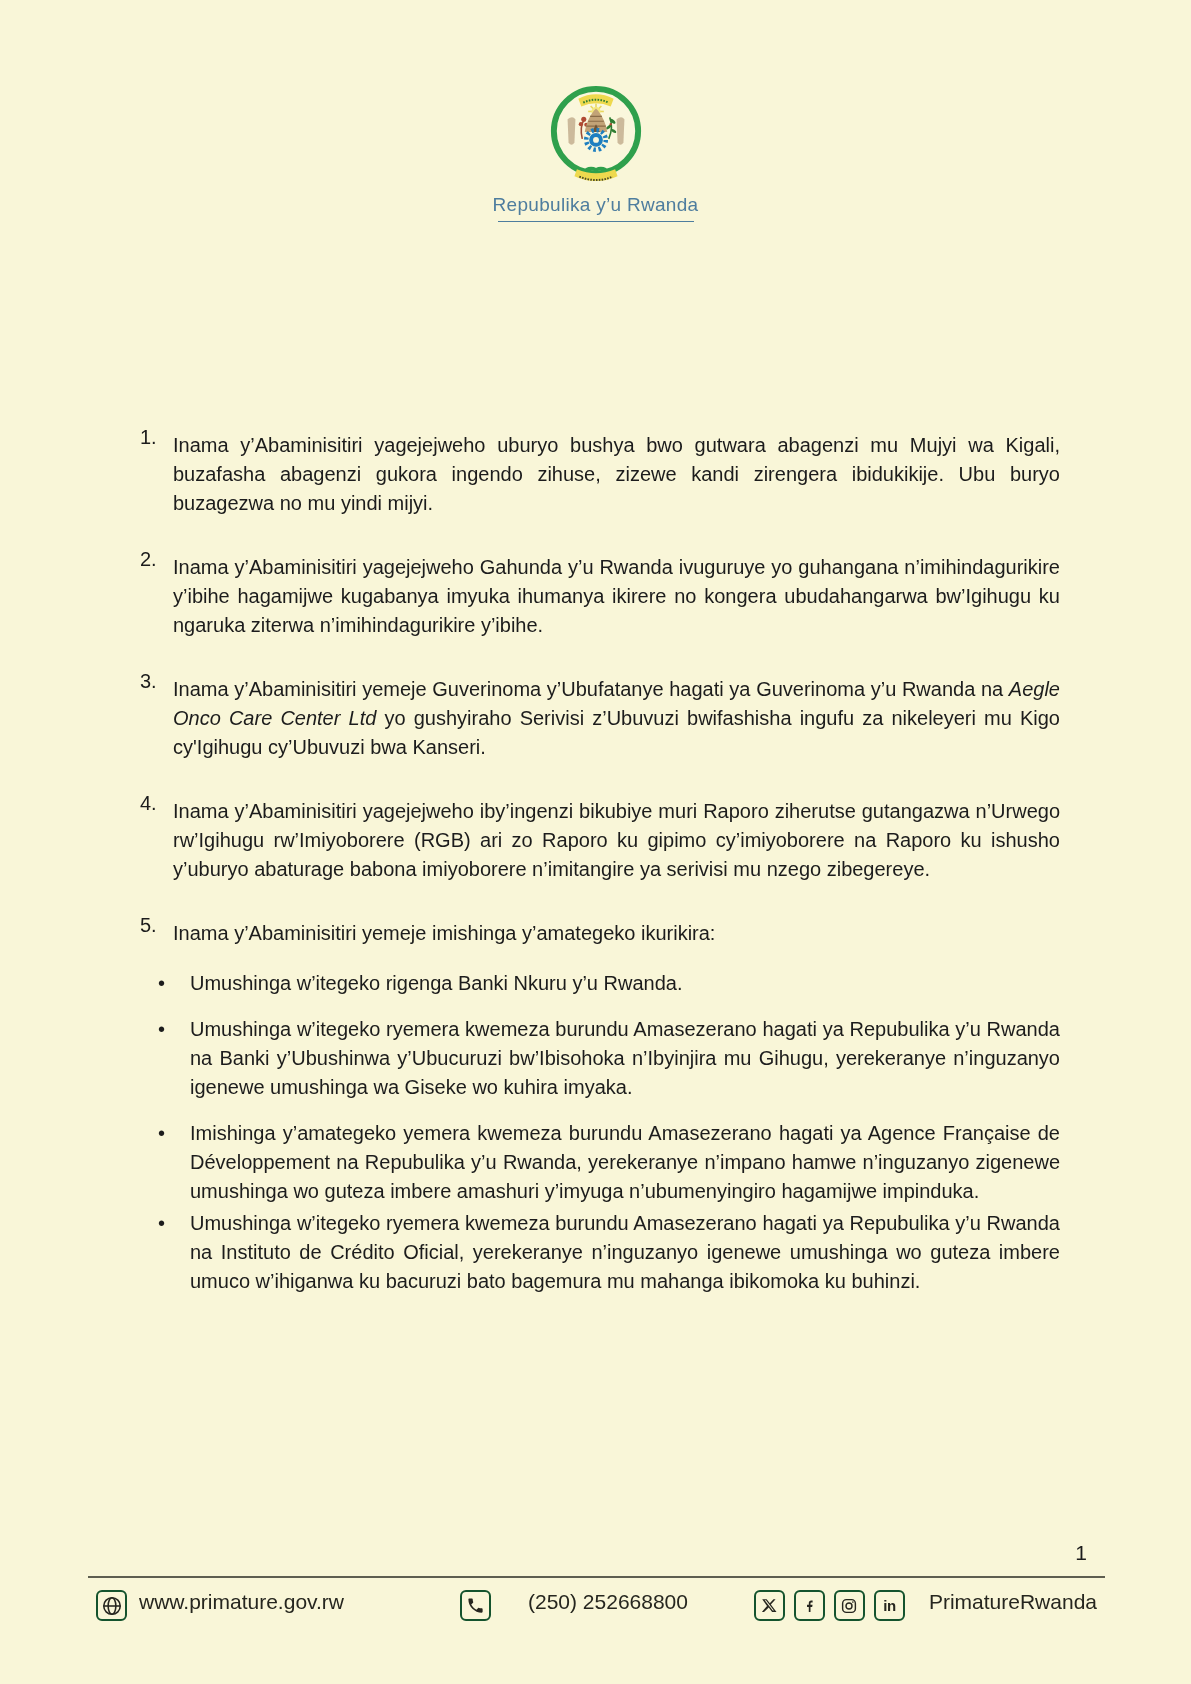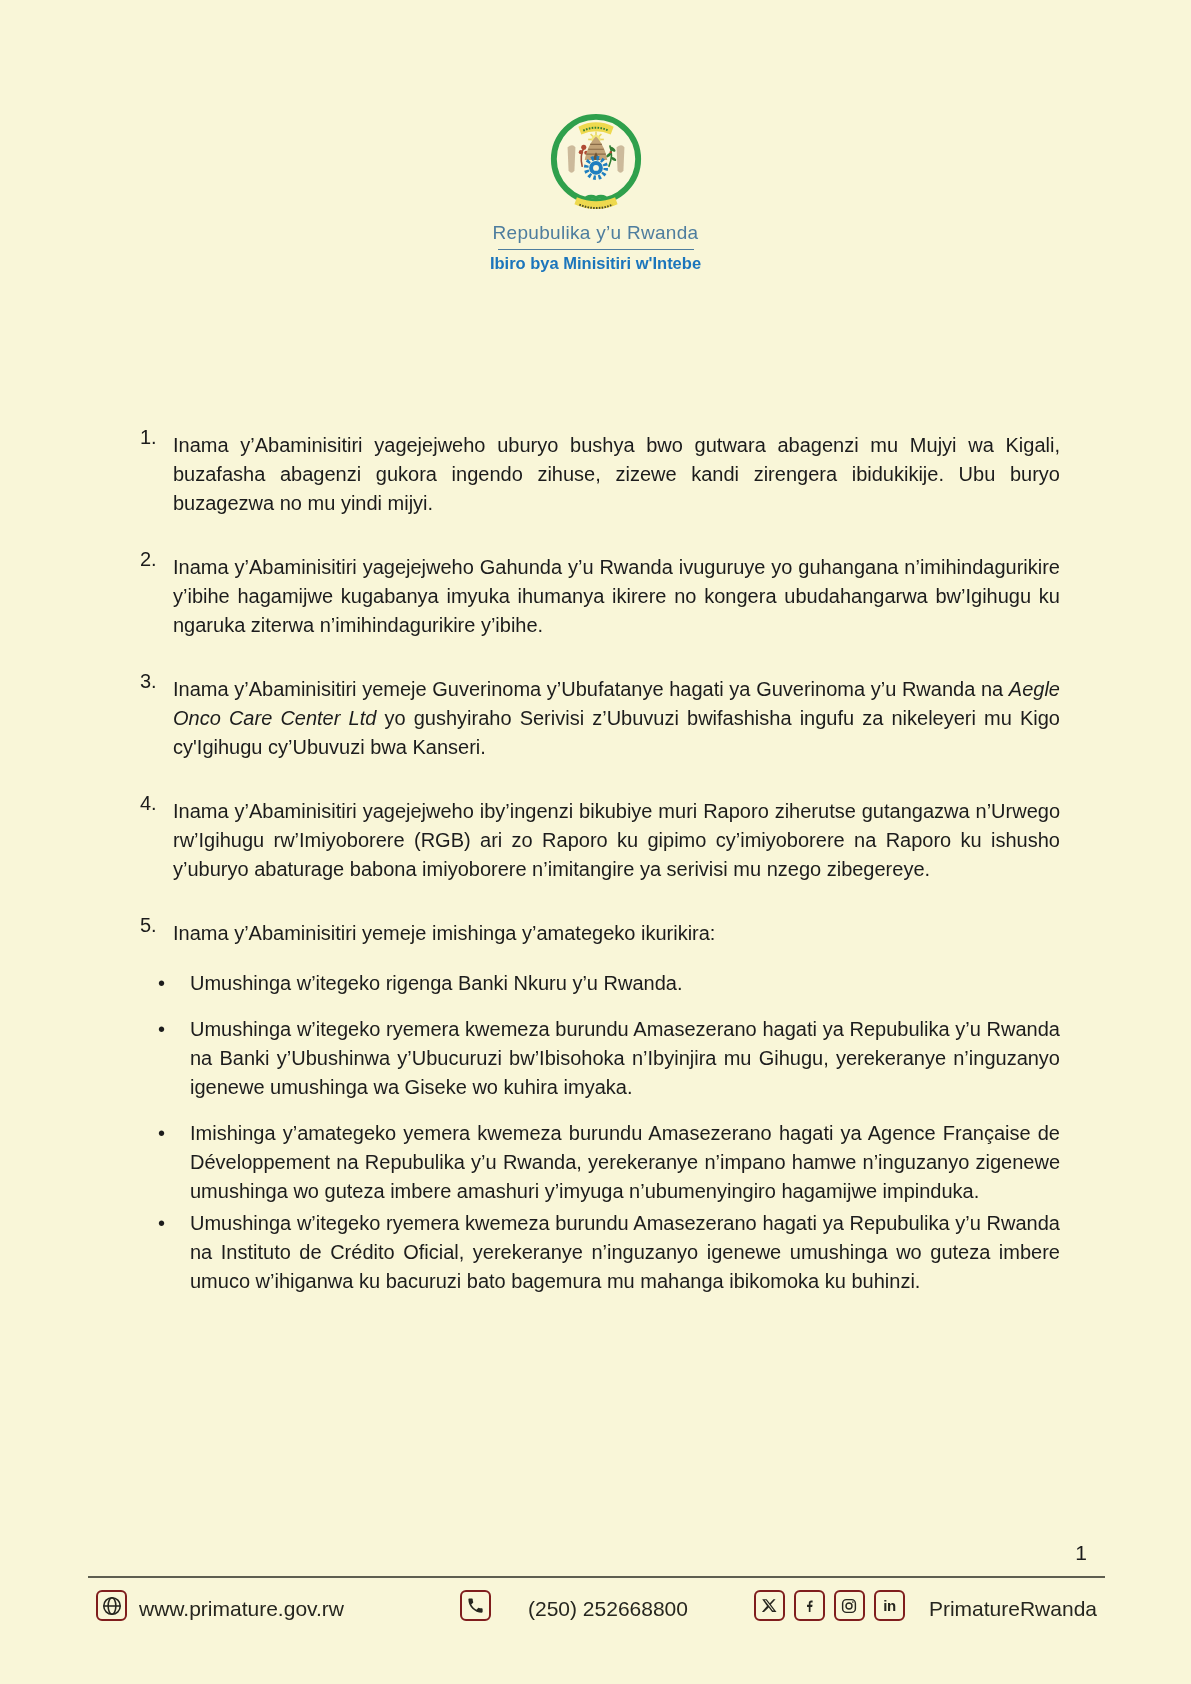--- a/index.html
+++ b/index.html
@@ -7,21 +7,21 @@
     width:1191px;height:1684px;
     background:#f9f6d8;
     font-family:"Liberation Sans", sans-serif;
     color:#1c1c1c;
     position:relative;
     overflow:hidden;
   }
   .page{position:absolute;inset:0;}
 
   
-  .letterhead{padding-top:110px;text-align:center;}
+  .letterhead{padding-top:82px;text-align:center;}
   .emblem{display:inline-block;}
   .org1{margin-top:4px;font-size:19px;color:#4e7d9e;letter-spacing:.3px;}
   .org-rule{width:196px;margin:5px auto 4px auto;border-top:1.6px solid #4e7d9e;}
   .org2{font-size:16.5px;font-weight:bold;color:#1b75bc;}
 
   
   .title{margin:54px 0 0 0;text-align:center;font-size:31px;font-weight:bold;color:#111;}
 
   
   .content{position:absolute;left:118px;top:378px;width:942px;font-size:20px;line-height:29px;}
@@ -36,28 +36,28 @@
   .bullet{display:flex;margin-bottom:17px;}
   .bullet:nth-child(3){margin-bottom:3px;}
   .bullet:last-child{margin-bottom:0;}
   .bullet-dot{flex:none;width:32px;font-size:20px;}
   .bullet-body{flex:1;text-align:justify;}
 
   
   .pagenum{position:absolute;top:1541px;right:104px;font-size:21px;color:#1c1c1c;}
   .footer-rule{position:absolute;left:88px;right:86px;top:1576px;border-top:2px solid #5e5e50;}
   .footer{position:absolute;top:1590px;left:96px;right:94px;height:40px;font-size:21px;color:#26261f;}
-  .fgroup{position:absolute;top:0;display:flex;align-items:flex-end;gap:12px;white-space:nowrap;}
+  .fgroup{position:absolute;top:0;display:flex;align-items:flex-start;gap:12px;white-space:nowrap;}
   .f-left{left:0;}
   .f-mid{left:364px;gap:37px;}
   .f-right{right:0;gap:9px;}
   .f-right .handle{margin-left:15px;}
   .fbox{
     width:31px;height:31px;flex:none;
-    border:2px solid #7f1d1d;border-radius:6px;
+    border:2px solid #14532d;border-radius:6px;
     display:flex;align-items:center;justify-content:center;
     box-sizing:border-box;background:transparent;
   }
   .in-glyph{font-weight:bold;font-size:15px;letter-spacing:-.5px;}
   .f-glyph{display:block;}
 </style>
 </head>
 <body>
 
 <div class="page">
@@ -100,21 +100,20 @@
       <circle cx="50" cy="59" r="3" fill="#faf7dc"></circle>
 
       <ellipse cx="45" cy="92" rx="6" ry="4" fill="none" stroke="#2fa04c" stroke-width="3.4"></ellipse>
       <ellipse cx="55" cy="92" rx="6" ry="4" fill="none" stroke="#2fa04c" stroke-width="3.4"></ellipse>
 
       <path d="M28,96 q22,10 44,0 l-2.5,-7 q-19.5,8 -39,0 Z" fill="#eed94e"></path>
       <path d="M33,96.5 q17,7 34,0" fill="none" stroke="#4a4a28" stroke-width="2" stroke-dasharray="1.6,1.3"></path>
     </svg>
     <div class="org1">Repubulika y’u Rwanda</div>
     <div class="org-rule"></div>
-    <div class="org2">Ibiro bya Minisitiri w'Intebe</div>
   </div>
 
 
   <div class="content">
 
     <ol class="items">
       <li class="item">
         <span class="item-num">1.</span>
         <span class="item-body">Inama y’Abaminisitiri yagejejweho uburyo bushya bwo gutwara abagenzi mu Mujyi wa Kigali, buzafasha abagenzi gukora ingendo zihuse, zizewe kandi zirengera ibidukikije. Ubu buryo buzagezwa no mu yindi mijyi.</span>
       </li>

